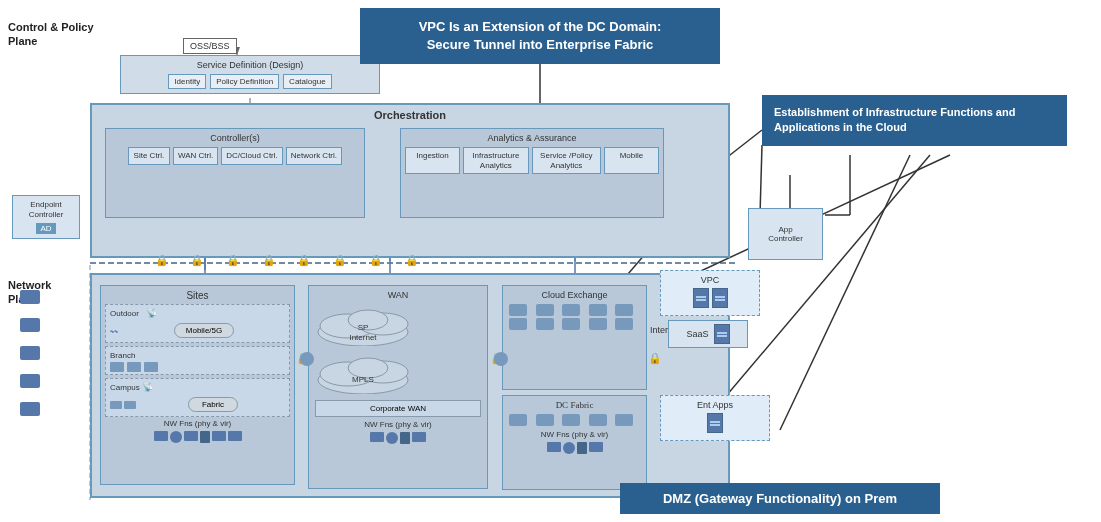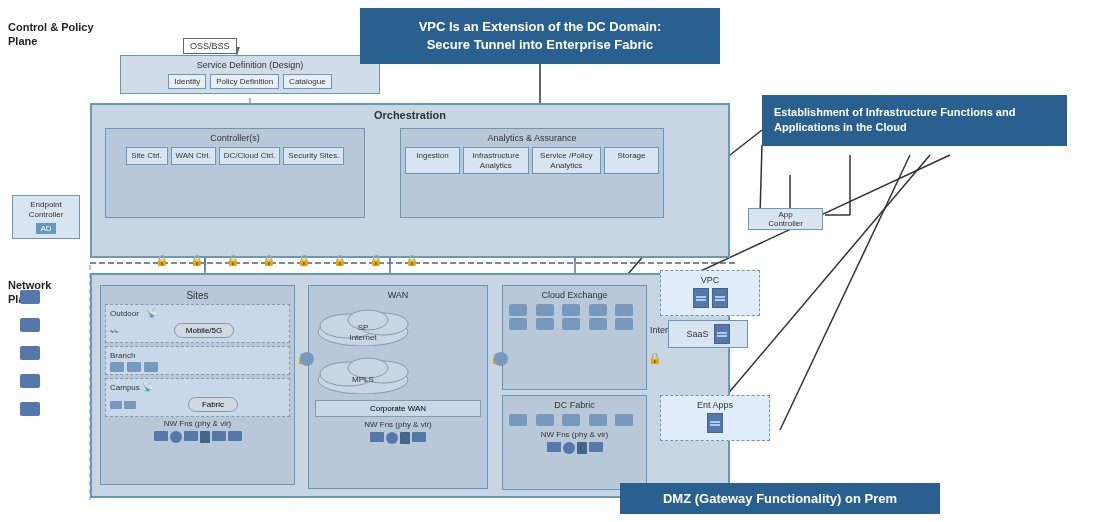--- a/index.html
+++ b/index.html
@@ -184,21 +184,21 @@
     }
 
     
     .app-controller-box {
       position: absolute;
       top: 208px;
       left: 748px;
       width: 75px;
       border: 1px solid #6699bb;
       background: #d8e4ef;
-      padding: 1px;
+      padding: 16px;
       font-size: 8px;
       text-align: center;
       color: #333;
     }
 
     
     .network-plane-box {
       position: absolute;
       top: 273px;
       left: 90px;
@@ -271,20 +271,21 @@
       height: 95px;
       border: 1px solid #6699bb;
       background: #b8c8d8;
       padding: 4px;
     }
     .dc-fabric-title {
       font-size: 9px;
       text-align: center;
       color: #333;
       margin-bottom: 3px;
+      font-family: Liberation Serif, serif;
     }
 
     
     .vpc-box {
       position: absolute;
       top: 270px;
       left: 660px;
       width: 100px;
       border: 1px dashed #6699bb;
       background: #e0ecf8;
@@ -587,31 +588,31 @@
   <div class="orchestration-box">
     <div class="orchestration-title">Orchestration</div>
   </div>
 
   <div class="controllers-box">
     <div class="controllers-title">Controller(s)</div>
     <div class="controllers-items">
       <div class="controller-item">Site Ctrl.</div>
       <div class="controller-item">WAN Ctrl.</div>
       <div class="controller-item">DC/Cloud Ctrl.</div>
-      <div class="controller-item">Security Sites.</div>
+      <div class="controller-item">Network Ctrl.</div>
     </div>
   </div>
 
   <div class="analytics-box">
     <div class="analytics-title">Analytics &amp; Assurance</div>
     <div class="analytics-items">
       <div class="analytics-item">Ingestion</div>
       <div class="analytics-item">Infrastructure Analytics</div>
       <div class="analytics-item">Service /Policy Analytics</div>
-      <div class="analytics-item">Storage</div>
+      <div class="analytics-item">Mobile</div>
     </div>
   </div>
 
   <div class="establishment-box">
     <span>Establishment of Infrastructure Functions and Applications in the Cloud</span>
   </div>
 
   <div class="endpoint-box">
     <div class="endpoint-title">
       <span>Endpoint Controller</span>

